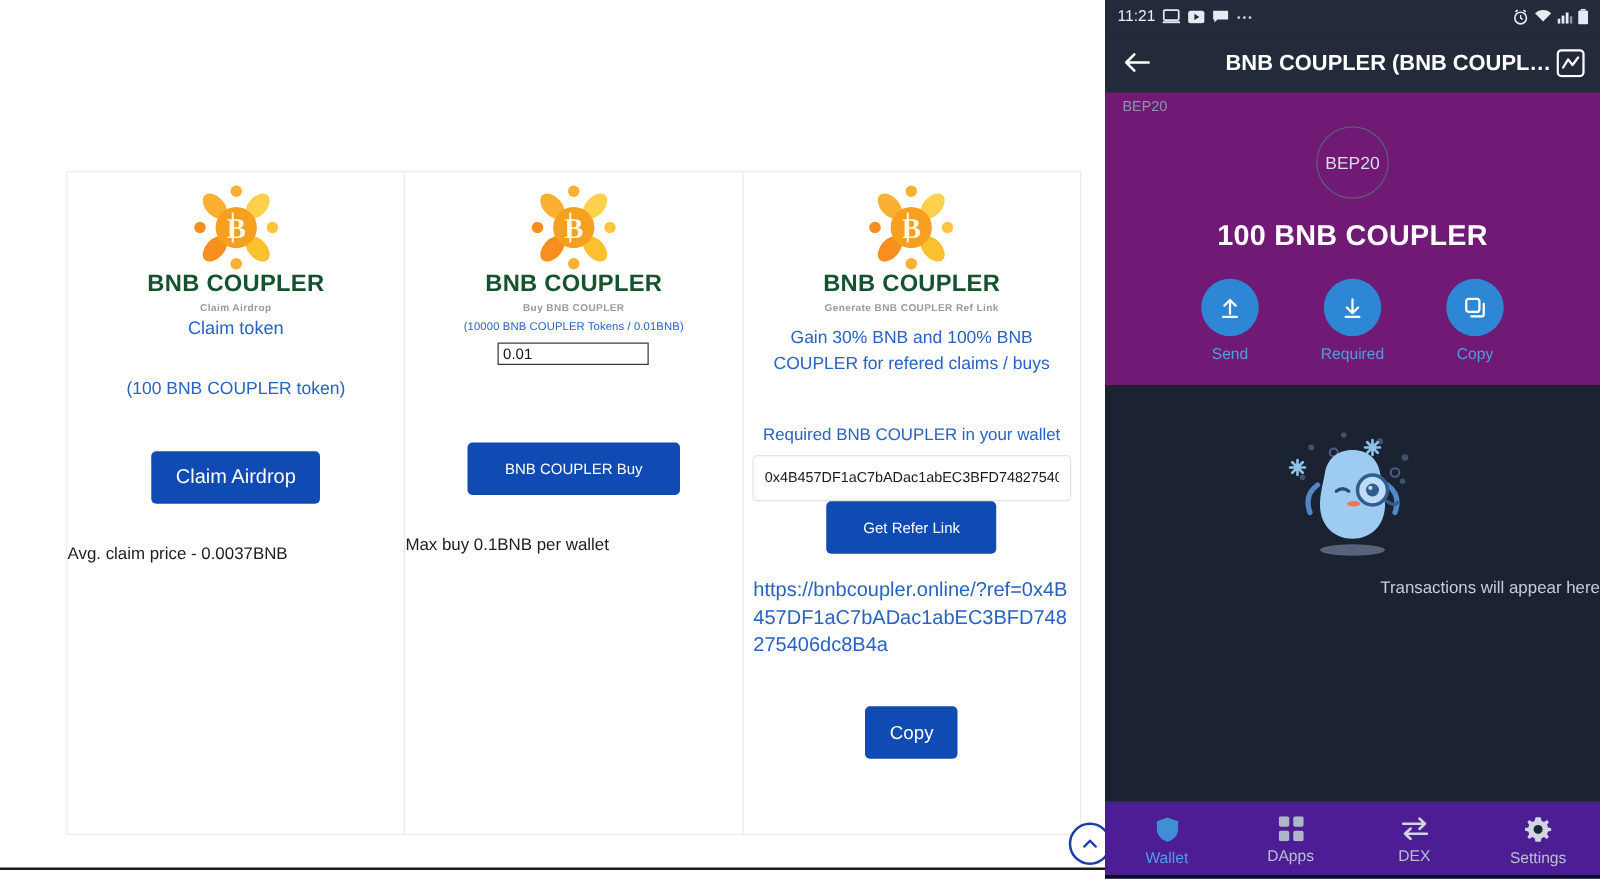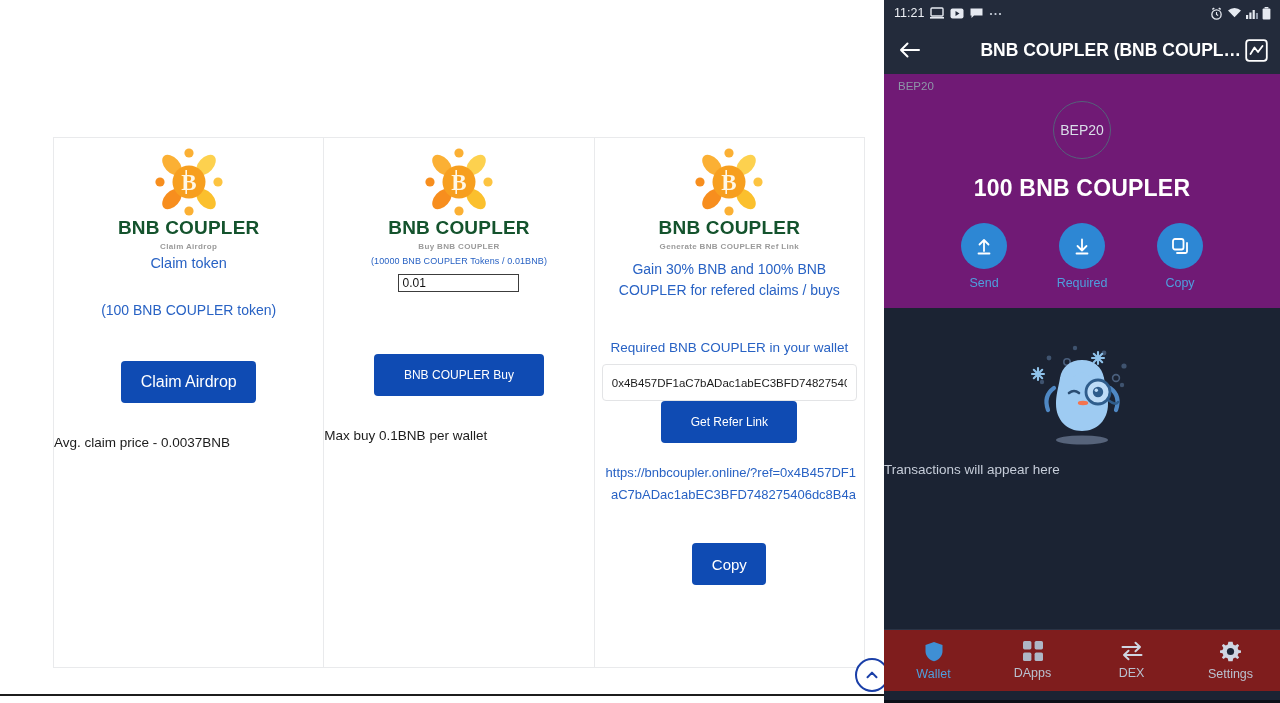--- a/index.html
+++ b/index.html
@@ -133,23 +133,23 @@
     background: #fff;
     font-family: "Liberation Sans", sans-serif;
     font-size: 11.5px;
     color: #1b1b1b;
     text-align: left;
     padding: 0 9px;
     outline: none;
   }
   #refer-link {
     display: block;
-    text-align: right;
+    text-align: left;
     color: #2862c4;
-    font-size: 13px;
+    font-size: 16px;
     line-height: 22px;
     margin-top: 19px;
     padding: 0 8px;
     text-decoration: none;
     word-break: break-all;
   }
   #scroll-top-button {
     position: absolute;
     left: 855px; top: 658px;
     width: 34px; height: 34px;
@@ -229,31 +229,31 @@
     width: 46px; height: 46px; border-radius: 50%;
     background: #2d87d4;
     margin: 0 auto;
     display: flex; align-items: center; justify-content: center;
   }
   .action-label { font-size: 12.5px; color: #4e9fde; margin-top: 7px; }
   #tx-empty {
     position: absolute;
     left: 0; top: 340px;
     width: 396px;
-    text-align: left;
+    text-align: right;
   }
   #tx-empty-text {
     font-size: 13.5px;
     color: #c6cdd9;
     margin-top: 12px;
   }
   #bottom-nav {
-    position: absolute; left: 0; bottom: 12px;
+    position: absolute; left: 0; bottom: 0;
     width: 396px; height: 62px;
-    background: #7f1d1d;
+    background: #4c1d95;
     border-top: 1px solid #2a3345;
     display: flex;
   }
   .nav-item {
     flex: 1;
     display: flex; flex-direction: column;
     align-items: center; justify-content: center;
     gap: 5px; cursor: pointer;
   }
   .nav-label { font-size: 12.5px; color: #b9c1cf; }

